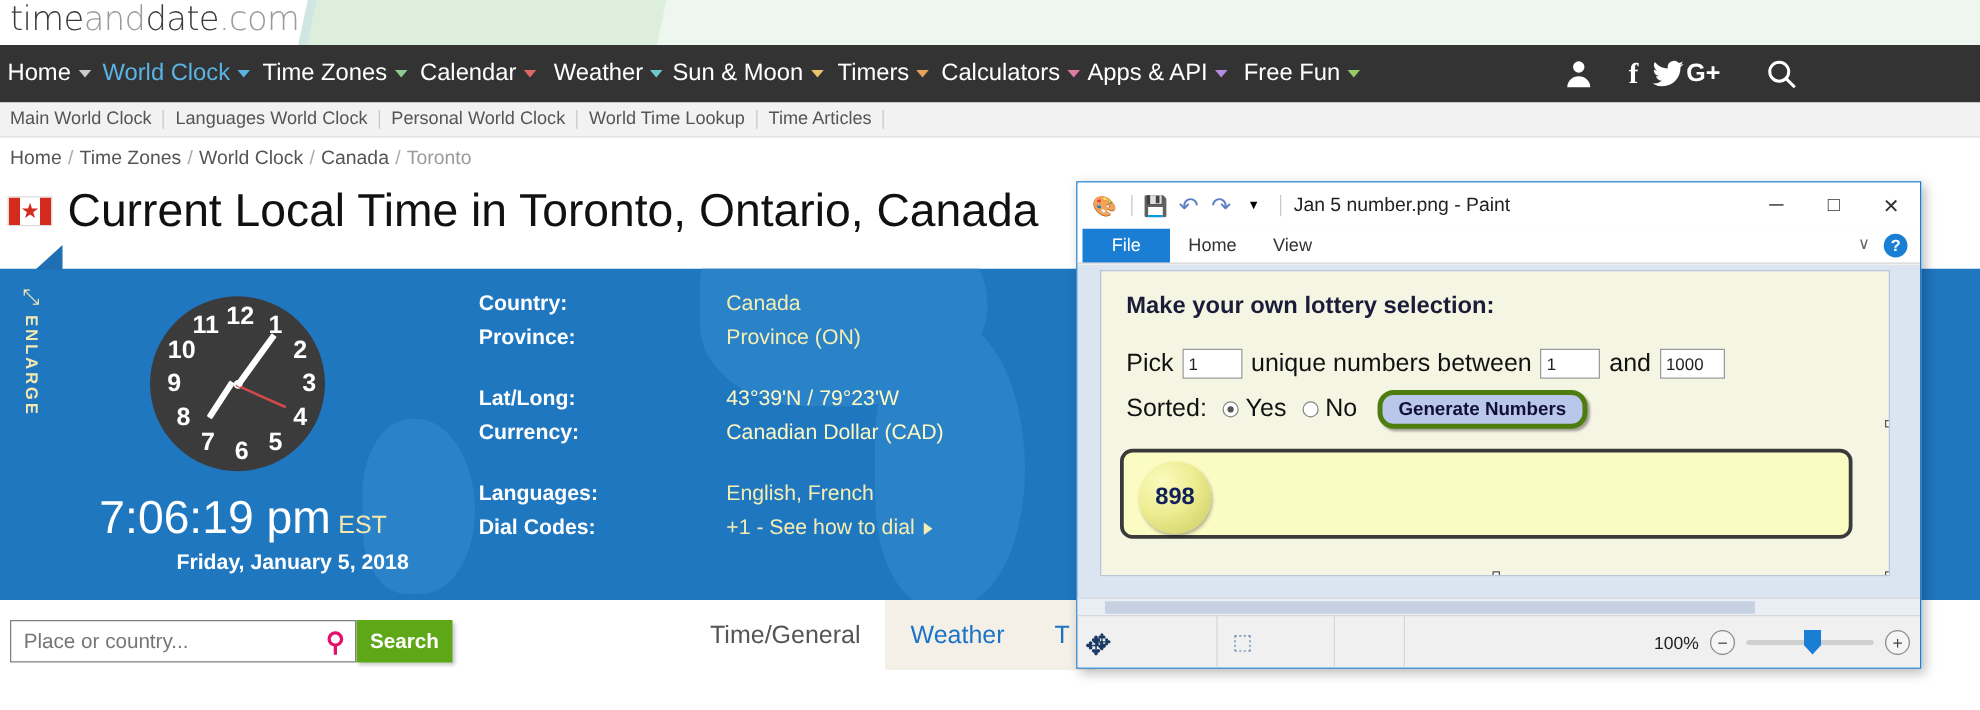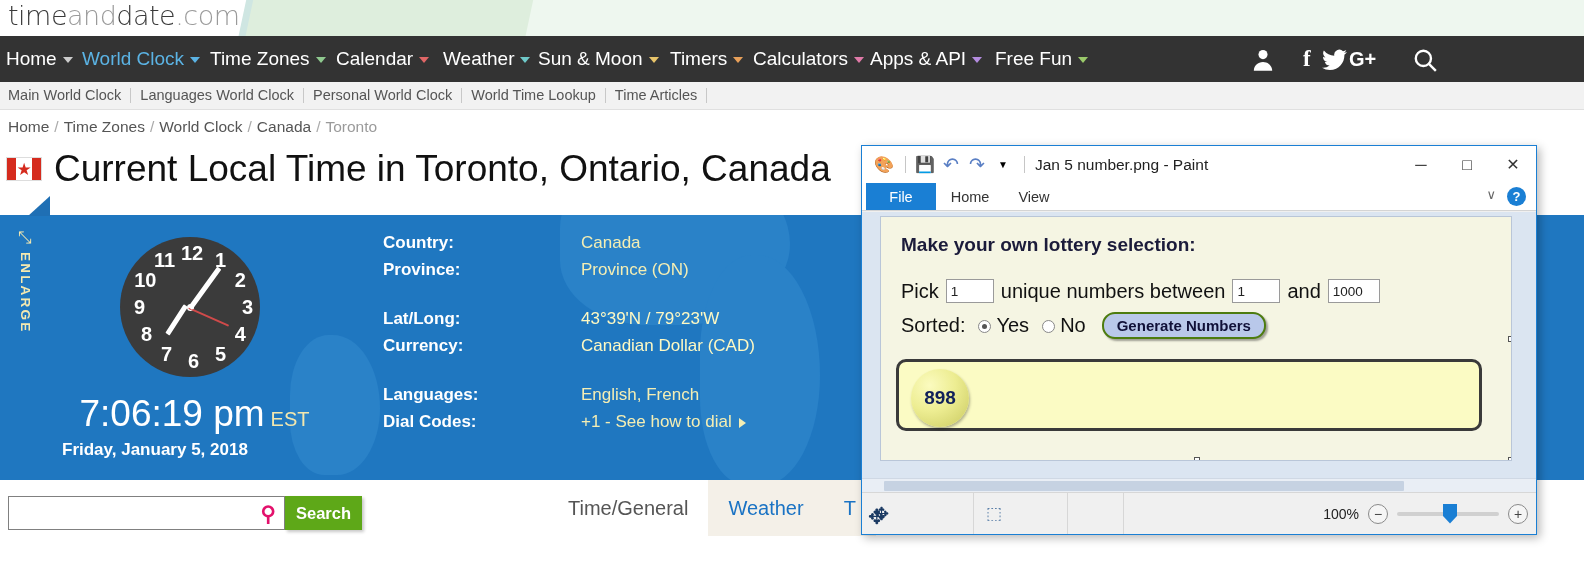--- a/index.html
+++ b/index.html
@@ -137,21 +137,21 @@
   #analog-clock .pivot {
     position:absolute; left:50%; top:50%; width:7px; height:7px;
     margin:-3.5px 0 0 -3.5px; border-radius:50%; background:#fff;
   }
   #digital-time {
     position:absolute; left:62px; top:178px; width:265px; text-align:center;
     color:#ffffff; font-size:37px; font-weight:400; white-space:nowrap;
   }
   #digital-time .tz { font-size:20px; color:#f2e7ae; margin-left:6px; }
   #digital-date {
-    position:absolute; left:62px; top:225px; width:265px; text-align:left;
+    position:absolute; left:62px; top:225px; width:265px; text-align:right;
     color:#ffffff; font-size:17px; font-weight:700; white-space:nowrap;
   }
 
   
   #info-table {
     position:absolute; left:383px; top:18px; color:#ffffff; font-size:17px;
   }
   #info-table .row { display:flex; height:27px; align-items:flex-start; }
   #info-table .lbl { width:198px; font-weight:700; color:#ffffff; }
   #info-table .val { color:#f4eeb4; }
@@ -274,21 +274,21 @@
   .radio-dot {
     display:inline-block; width:13px; height:13px; border-radius:50%;
     border:1px solid #888; background:#fff; position:relative;
     margin-right:5px; vertical-align:middle;
   }
   .radio-dot.on::after {
     content:""; position:absolute; left:3px; top:3px; width:5px; height:5px;
     border-radius:50%; background:#555;
   }
   #gen-btn {
-    margin-left:16px; background:#b9c8ea; border:2px solid #4d7c0f;
+    margin-left:16px; background:#b9c8ea; border:4px solid #4d7c0f;
     border-radius:13px; padding:3px 13px; font-size:15px; font-weight:700;
     color:#101038; cursor:pointer; box-shadow:2px 2px 2px rgba(0,0,0,0.35);
     font-family:"Liberation Sans", sans-serif;
   }
   #result-box {
     position:absolute; left:15px; top:142px; width:586px; height:72px;
     background:#fbfbc4; border:3px solid #3a3a3a; border-radius:10px;
   }
   #lot-ball {
     position:absolute; left:12px; top:7px; width:58px; height:58px;
@@ -463,20 +463,21 @@
       <div class="row">
         <div class="lbl">Dial Codes:</div>
         <div class="val">+1 - See how to dial<span class="tri"></span></div>
       </div>
     </div>
 </div>
 
 <div id="bottom-area">
   <div id="search-wrap">
     <div id="search-input-box">
+      <input id="search-input" type="text" placeholder="Place or country..." style="">
       <span id="search-mag">⚲</span>
     </div>
     <button id="search-button">Search</button>
   </div>
   <div id="tabs-strip">
       <div class="tab active">Time/General</div>
       <div class="tab">Weather</div>
       <div class="tab">T</div>
     </div>
 </div>

